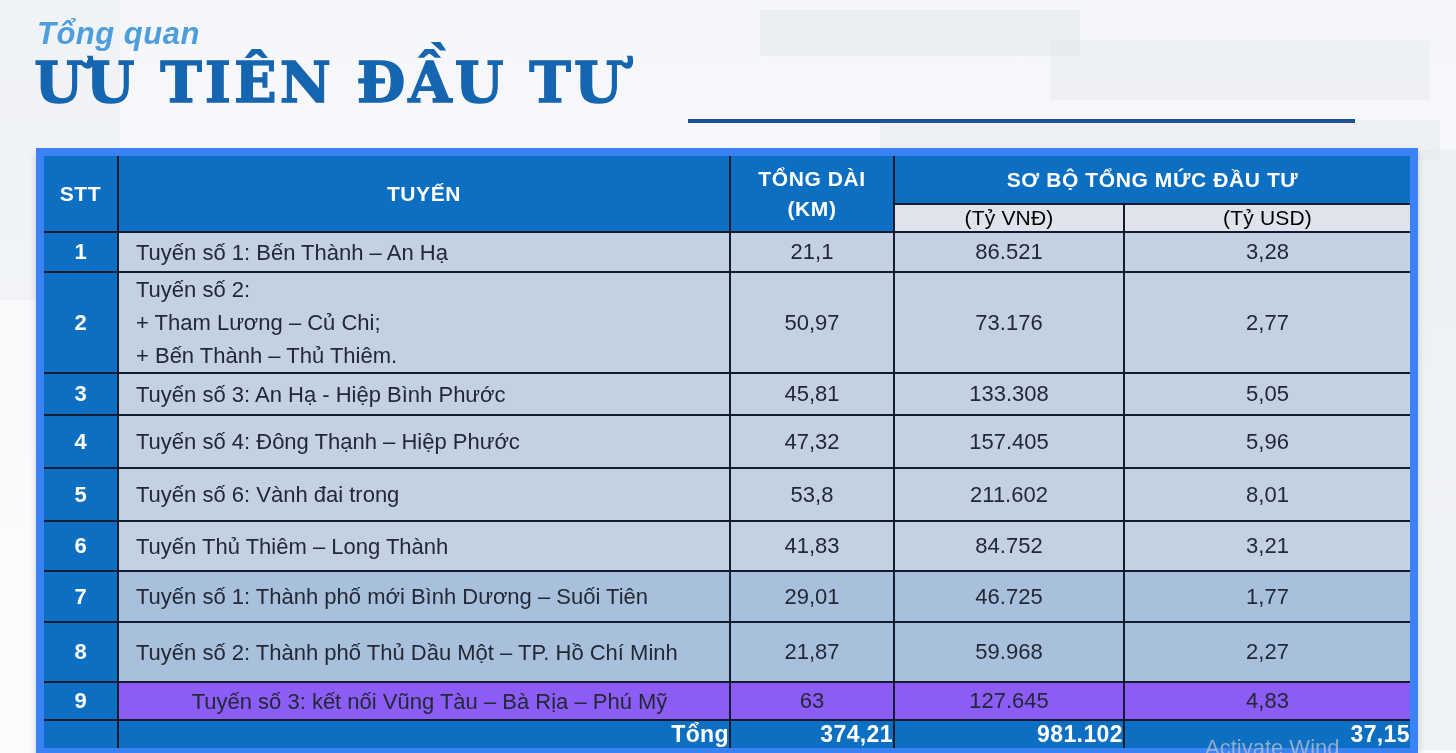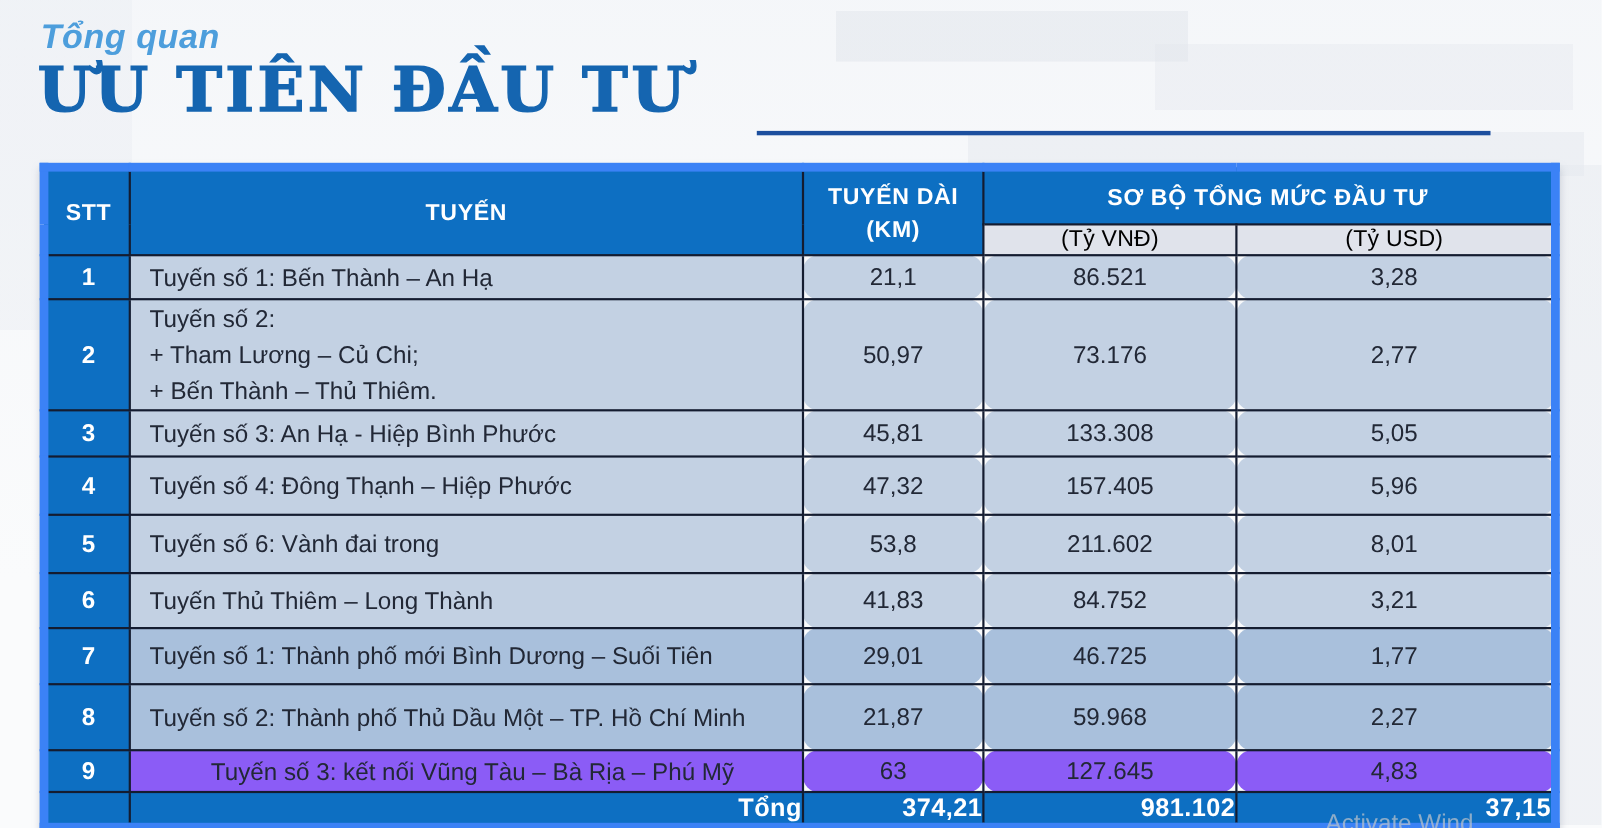--- a/index.html
+++ b/index.html
@@ -37,21 +37,21 @@
   thead th { background:#0d6fc2; color:#ffffff; font-weight:bold; font-size:21px;
     letter-spacing:.6px; text-align:center; vertical-align:middle; }
   thead tr.head-sub th { background:#e0e3eb; color:#000000; font-weight:normal;
     font-size:21px; letter-spacing:.2px; }
   .th-km-line { display:block; line-height:30px; }
 
   tbody td { background:#c3d1e3; color:#222836; font-size:22px; vertical-align:middle; }
   tbody td.stt-cell { background:#0d6fc2; color:#ffffff; font-weight:bold;
     text-align:center; font-size:22px; }
   tbody td.route-cell { text-align:left; padding-left:17px; padding-right:6px; }
-  tbody td.num-cell { text-align:center;border-radius:14px; }
+  tbody td.num-cell { text-align:center; }
   tbody tr:nth-child(1) { height:40px; }
   tbody tr:nth-child(2) { height:100px; }
   tbody tr:nth-child(3) { height:42px; }
   tbody tr:nth-child(4) { height:53px; }
   tbody tr:nth-child(5) { height:53px; }
   tbody tr:nth-child(6) { height:50px; }
   tbody tr:nth-child(7) { height:51px; }
   tbody tr:nth-child(8) { height:60px; }
   tbody tr:nth-child(9) { height:38px; }
   tbody tr:nth-child(7) td:not(.stt-cell),
@@ -83,21 +83,21 @@
         <col style="width:612px">
         <col style="width:164px">
       <col style="width:230px">
         <col style="width:290px">
     </colgroup>
     <thead>
       <tr class="head-main">
         <th rowspan="2">STT</th>
         <th rowspan="2">TUYẾN</th>
         <th rowspan="2">
-          <span class="th-km-line">TUYẾN DÀI</span>
+          <span class="th-km-line">TỔNG DÀI</span>
           <span class="th-km-line">(KM)</span>
         </th>
         <th colspan="2">SƠ BỘ TỔNG MỨC ĐẦU TƯ</th>
       </tr>
       <tr class="head-sub">
         <th>(Tỷ VNĐ)</th>
         <th>(Tỷ USD)</th>
       </tr>
     </thead>
     <tbody id="table-body">

